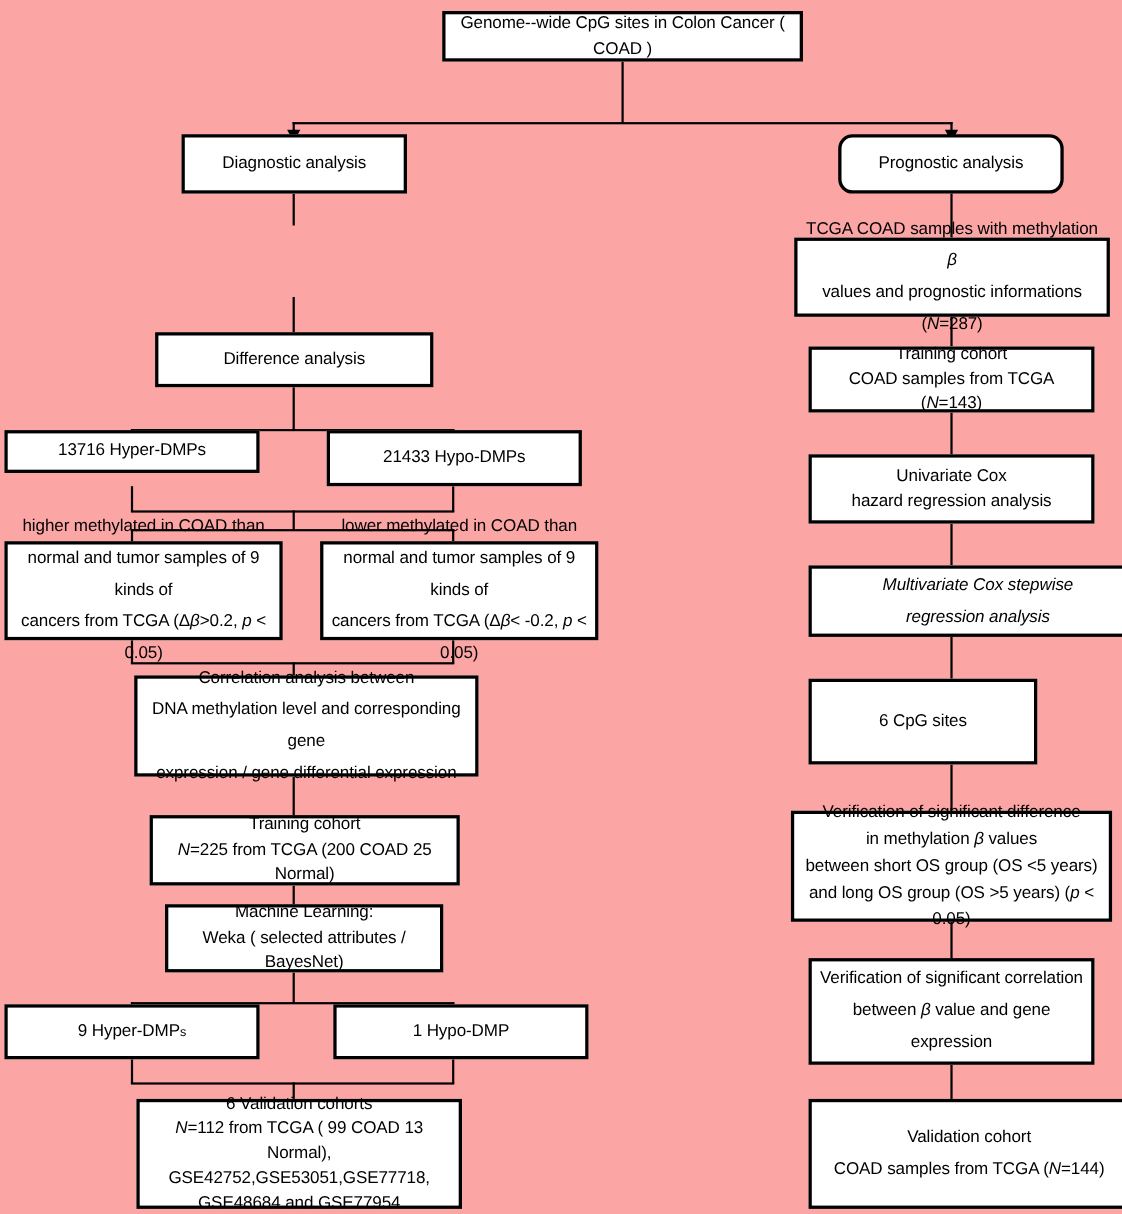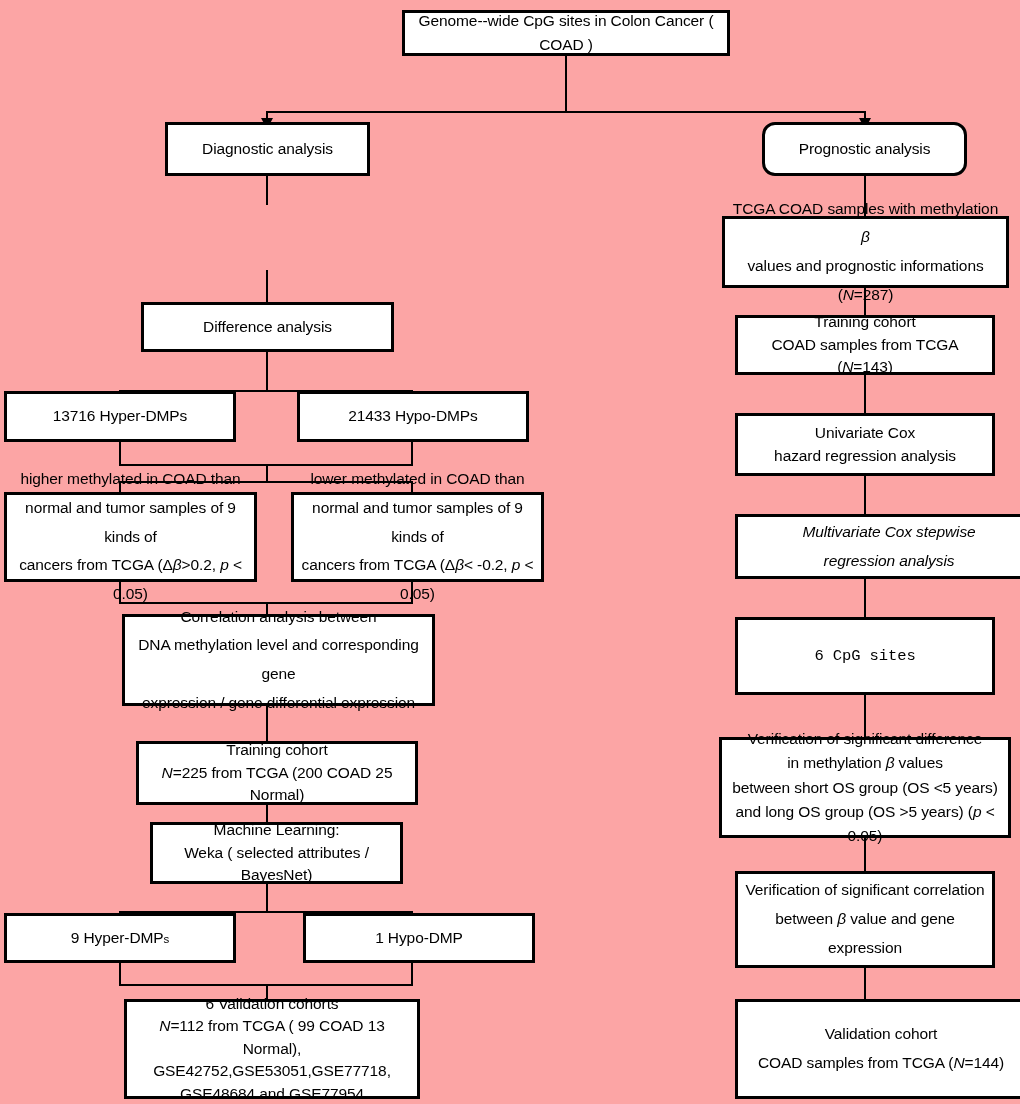--- a/index.html
+++ b/index.html
@@ -97,21 +97,21 @@
 
   <div class="box" style="left:141px; top:302px; width:253px; height:50px;">
     <span class="txt">Difference analysis</span>
   </div>
 
   <div class="vline" style="left:266px; top:352px; height:39px;"></div>
   <div class="hline" style="left:119px; top:390px; width:294px;"></div>
   <div class="vline" style="left:119px; top:390px; height:12px;"></div>
   <div class="vline" style="left:411px; top:390px; height:12px;"></div>
 
-  <div class="box" style="left:4px; top:391px; width:232px; height:51px;">
+  <div class="box" style="left:4px; top:391px; width:232px; height:39px;">
     <span class="txt">13716 Hyper-DMPs</span>
   </div>
 
   <div class="box" style="left:297px; top:391px; width:232px; height:51px;">
     <span class="txt">21433 Hypo-DMPs</span>
   </div>
 
   <div class="vline" style="left:119px; top:442px; height:23px;"></div>
   <div class="vline" style="left:411px; top:442px; height:23px;"></div>
   <div class="hline" style="left:119px; top:464px; width:294px;"></div>
@@ -195,21 +195,21 @@
   </div>
 
   <div class="vline" style="left:864px; top:476px; height:38px;"></div>
 
   <div class="box loose" style="left:735px; top:514px; width:308px; height:65px;font-style:italic;">
     <span class="txt">Multivariate Cox stepwise<br>regression analysis</span>
   </div>
 
   <div class="vline" style="left:864px; top:579px; height:38px;"></div>
 
-  <div class="box" style="left:735px; top:617px; width:260px; height:78px;font-family:Liberation Mono, monospace;">
+  <div class="box" style="left:735px; top:617px; width:208px; height:78px;">
     <span class="txt">6 CpG sites</span>
   </div>
 
   <div class="vline" style="left:864px; top:695px; height:42px;"></div>
 
   <div class="box" style="left:719px; top:737px; width:292px; height:101px;">
     <span class="txt">Verification of significant difference<br>in methylation <span class="it">β</span> values<br>between short OS group (OS &lt;5 years)<br>and long OS group (OS &gt;5 years) (<span class="it">p</span> &lt; 0.05)</span>
   </div>
 
   <div class="vline" style="left:864px; top:838px; height:33px;"></div>

